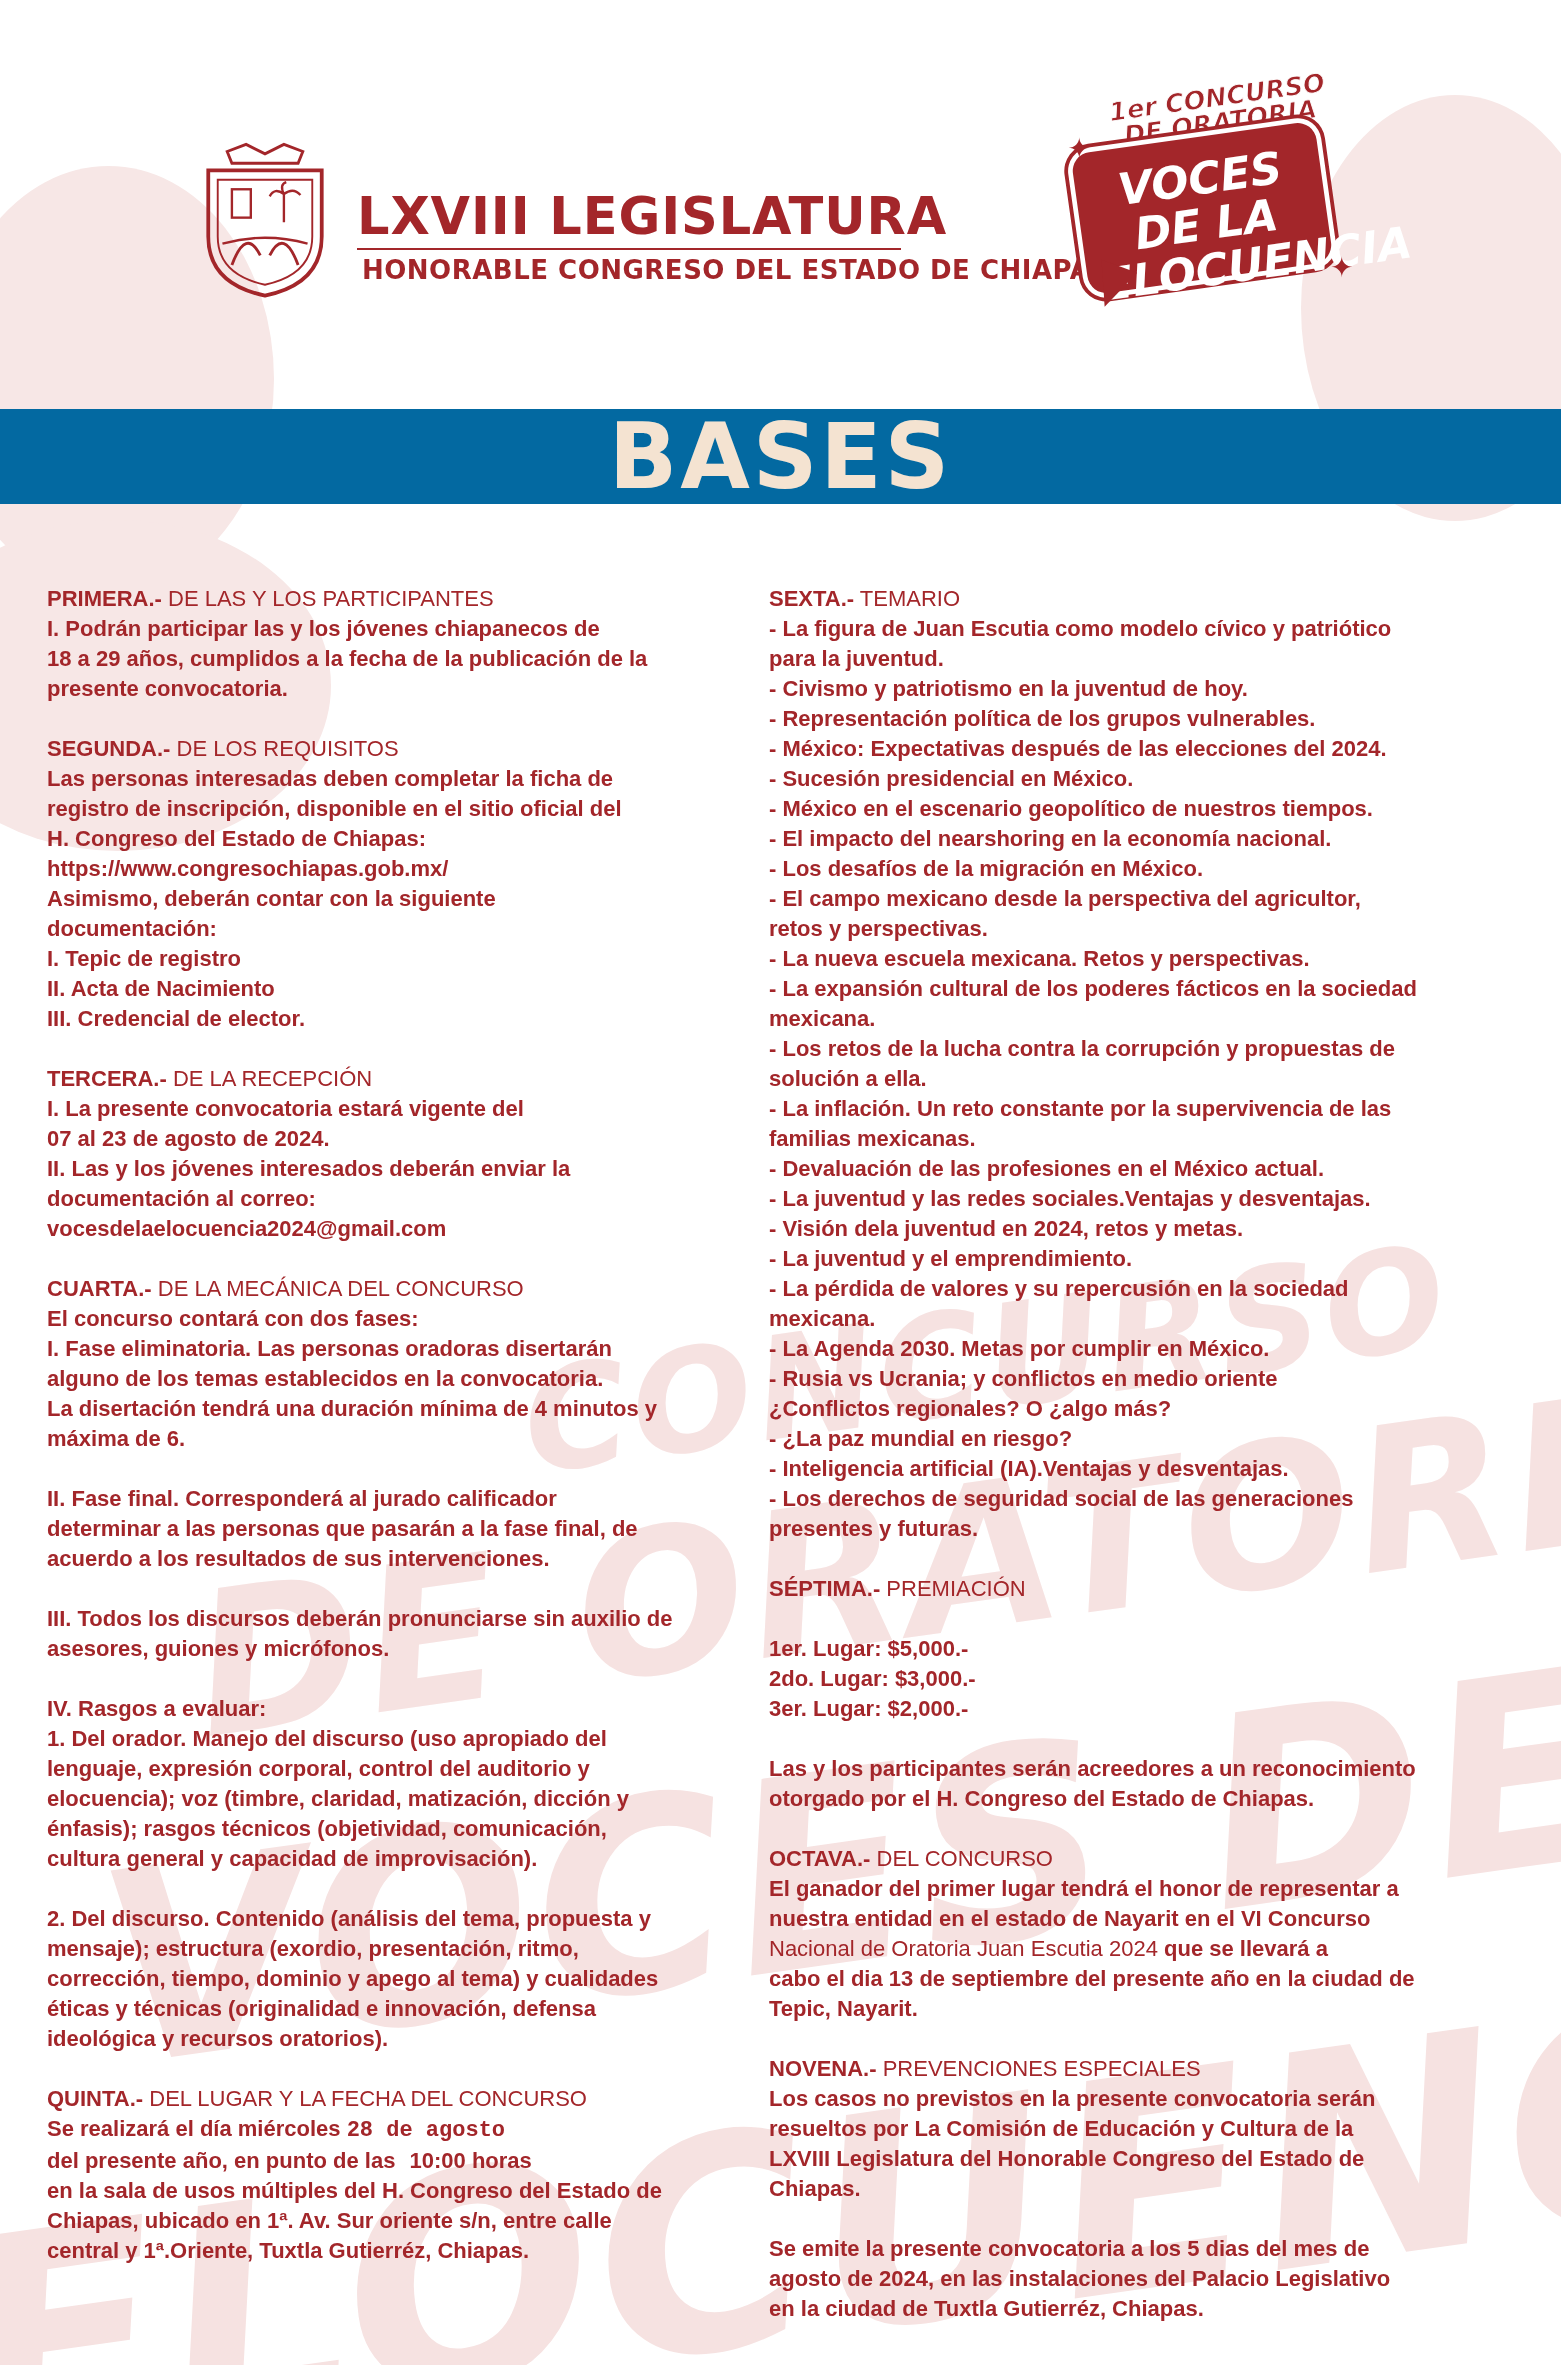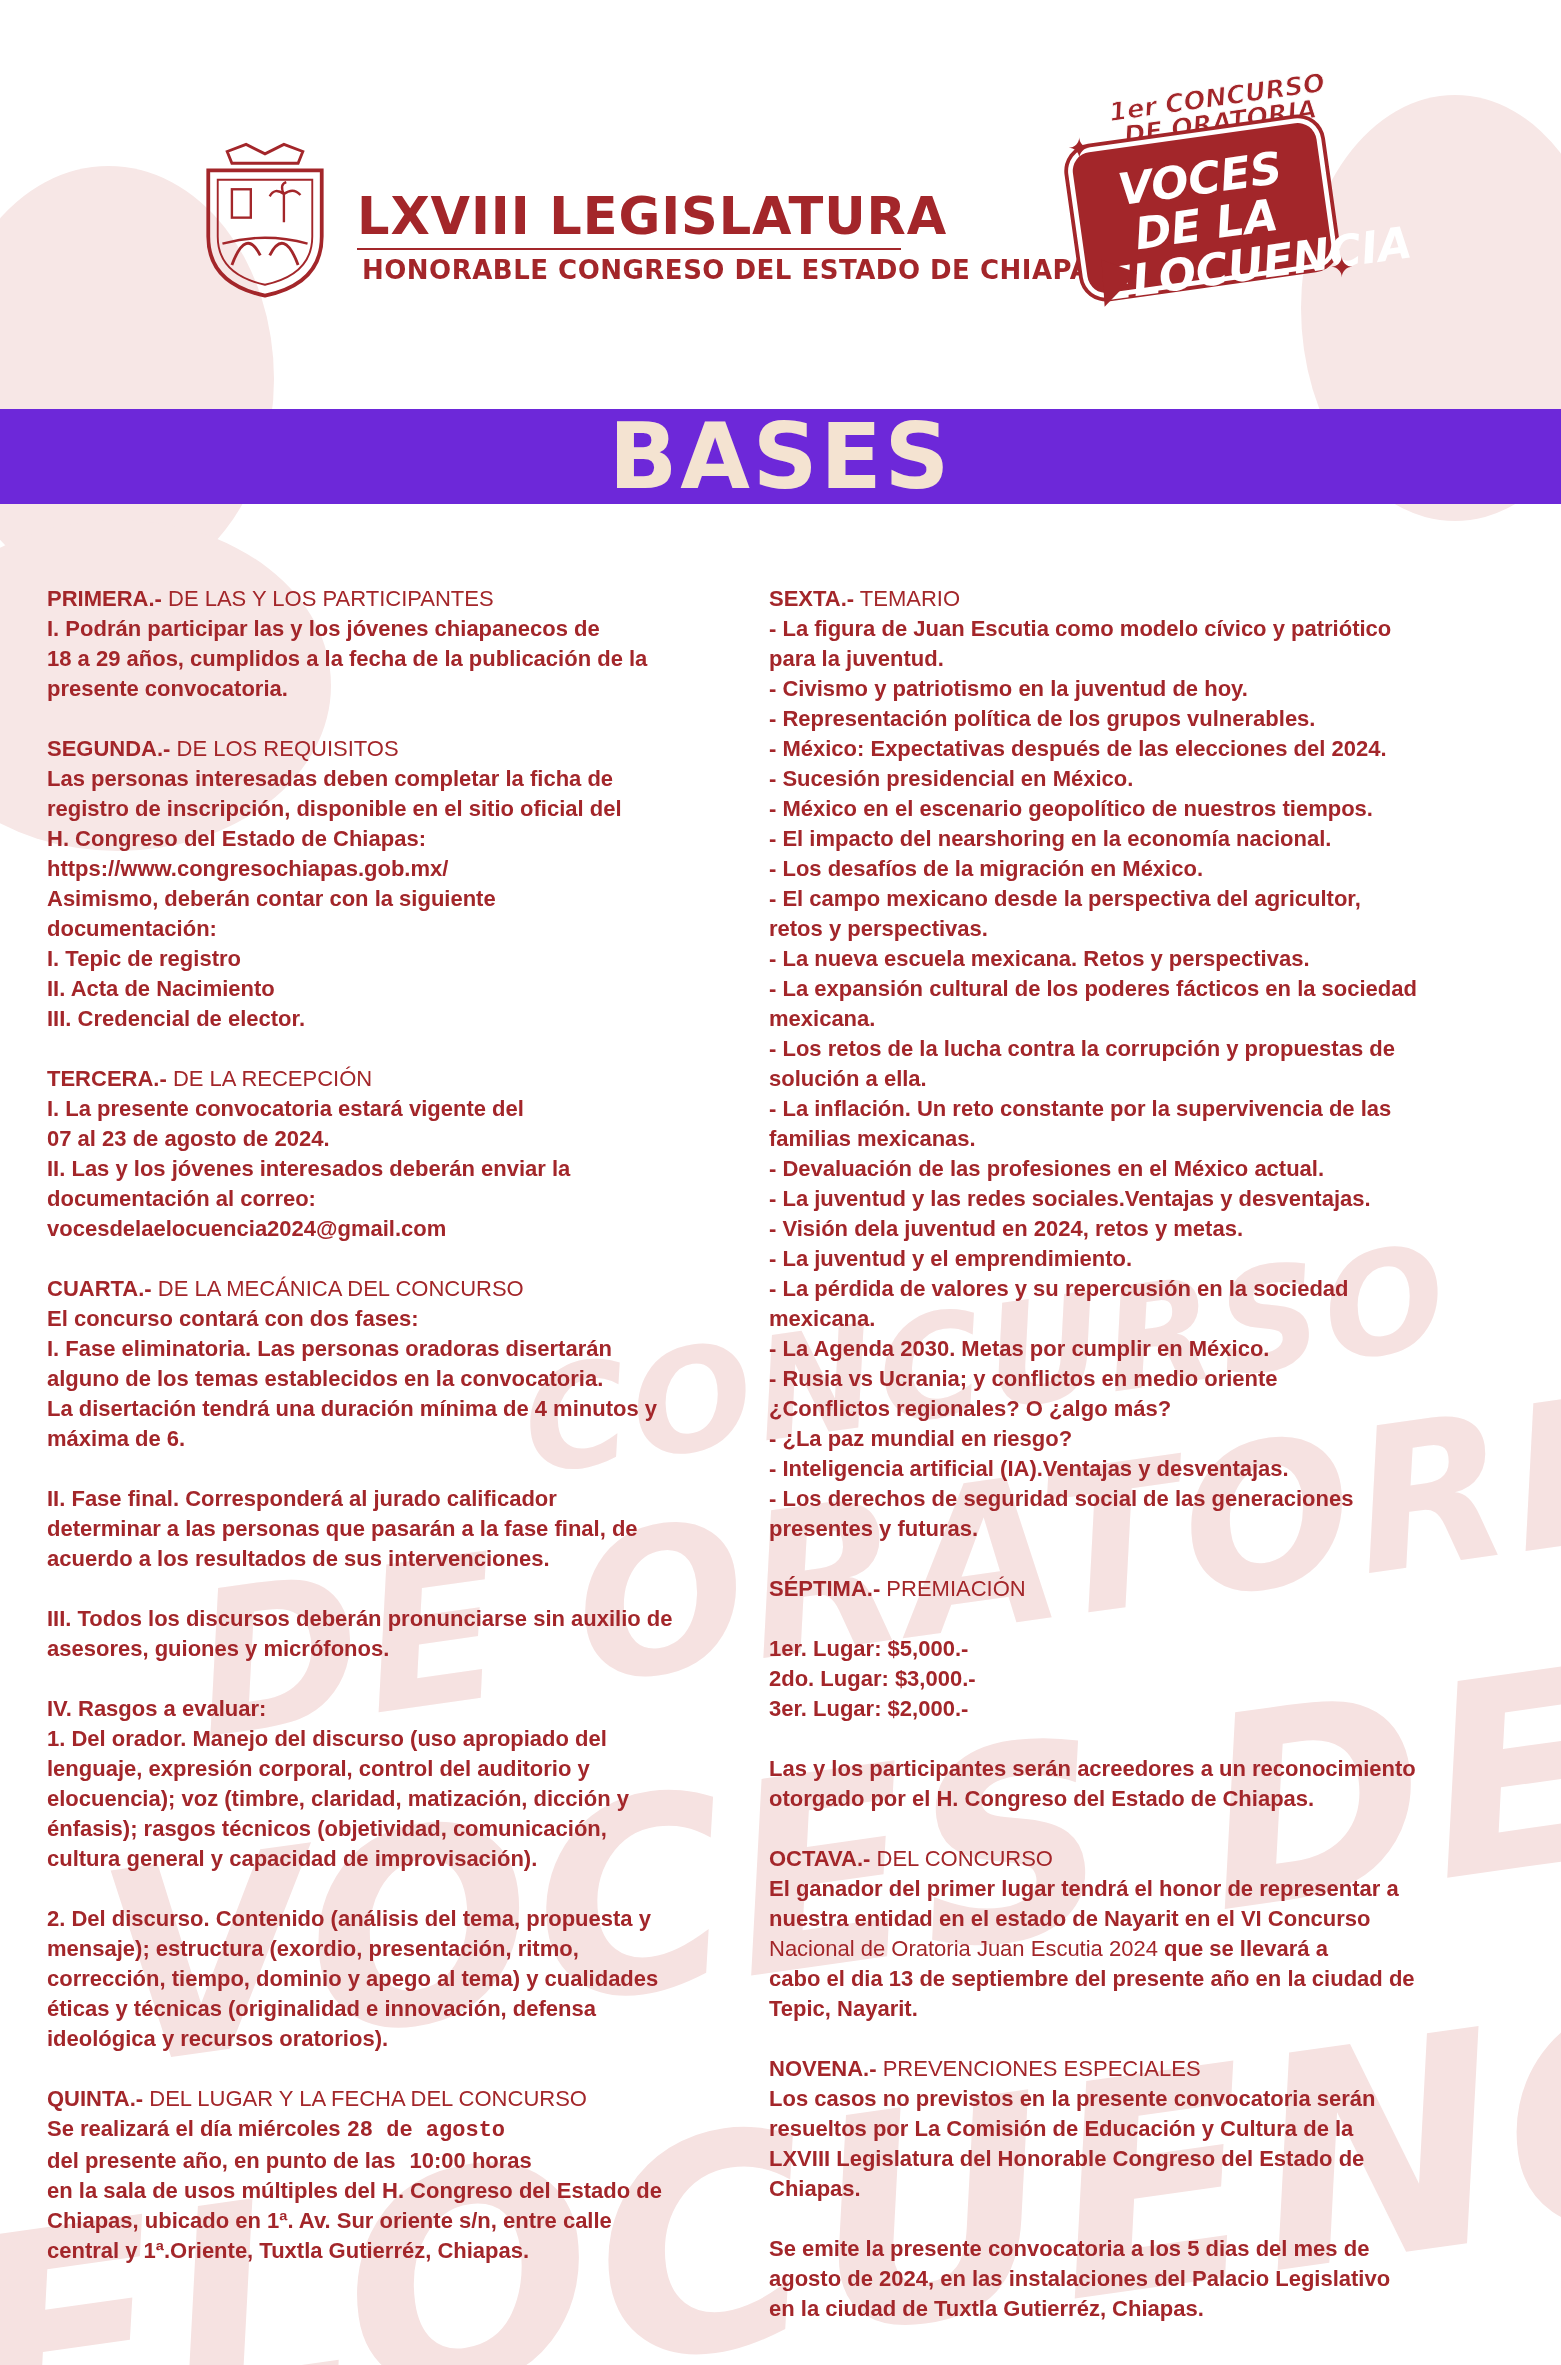--- a/index.html
+++ b/index.html
@@ -43,21 +43,21 @@
       border-top:43px solid #a3262a; transform:rotate(20deg);
     }
     .bubble-text {
       position:absolute; left:14px; top:19px; width:222px; text-align:center;
       font-size:44px; line-height:46px; font-weight:900; font-style:italic; color:#ffffff;
       font-family:"DejaVu Sans", sans-serif;
     }
     .spark { position:absolute; color:#a3262a; font-size:28px; }
 
     .banner {
-      position:absolute; left:0; top:409px; width:1561px; height:95px; background:#6d28d9; z-index:2;
+      position:absolute; left:0; top:409px; width:1561px; height:95px; background:#0369a1; z-index:2;
       display:flex; align-items:flex-start; justify-content:center;
     }
     .banner-title {
       font-size:90px; font-weight:700; color:#f4e3d1; letter-spacing:2.8px;
       font-family:"DejaVu Sans", sans-serif; line-height:95px;
     }
 
     .col { position:absolute; top:584px; z-index:3; font-size:22px; line-height:30px; }
     .col.left { left:47px; width:714px; }
     .col.right { left:769px; width:766px; }

